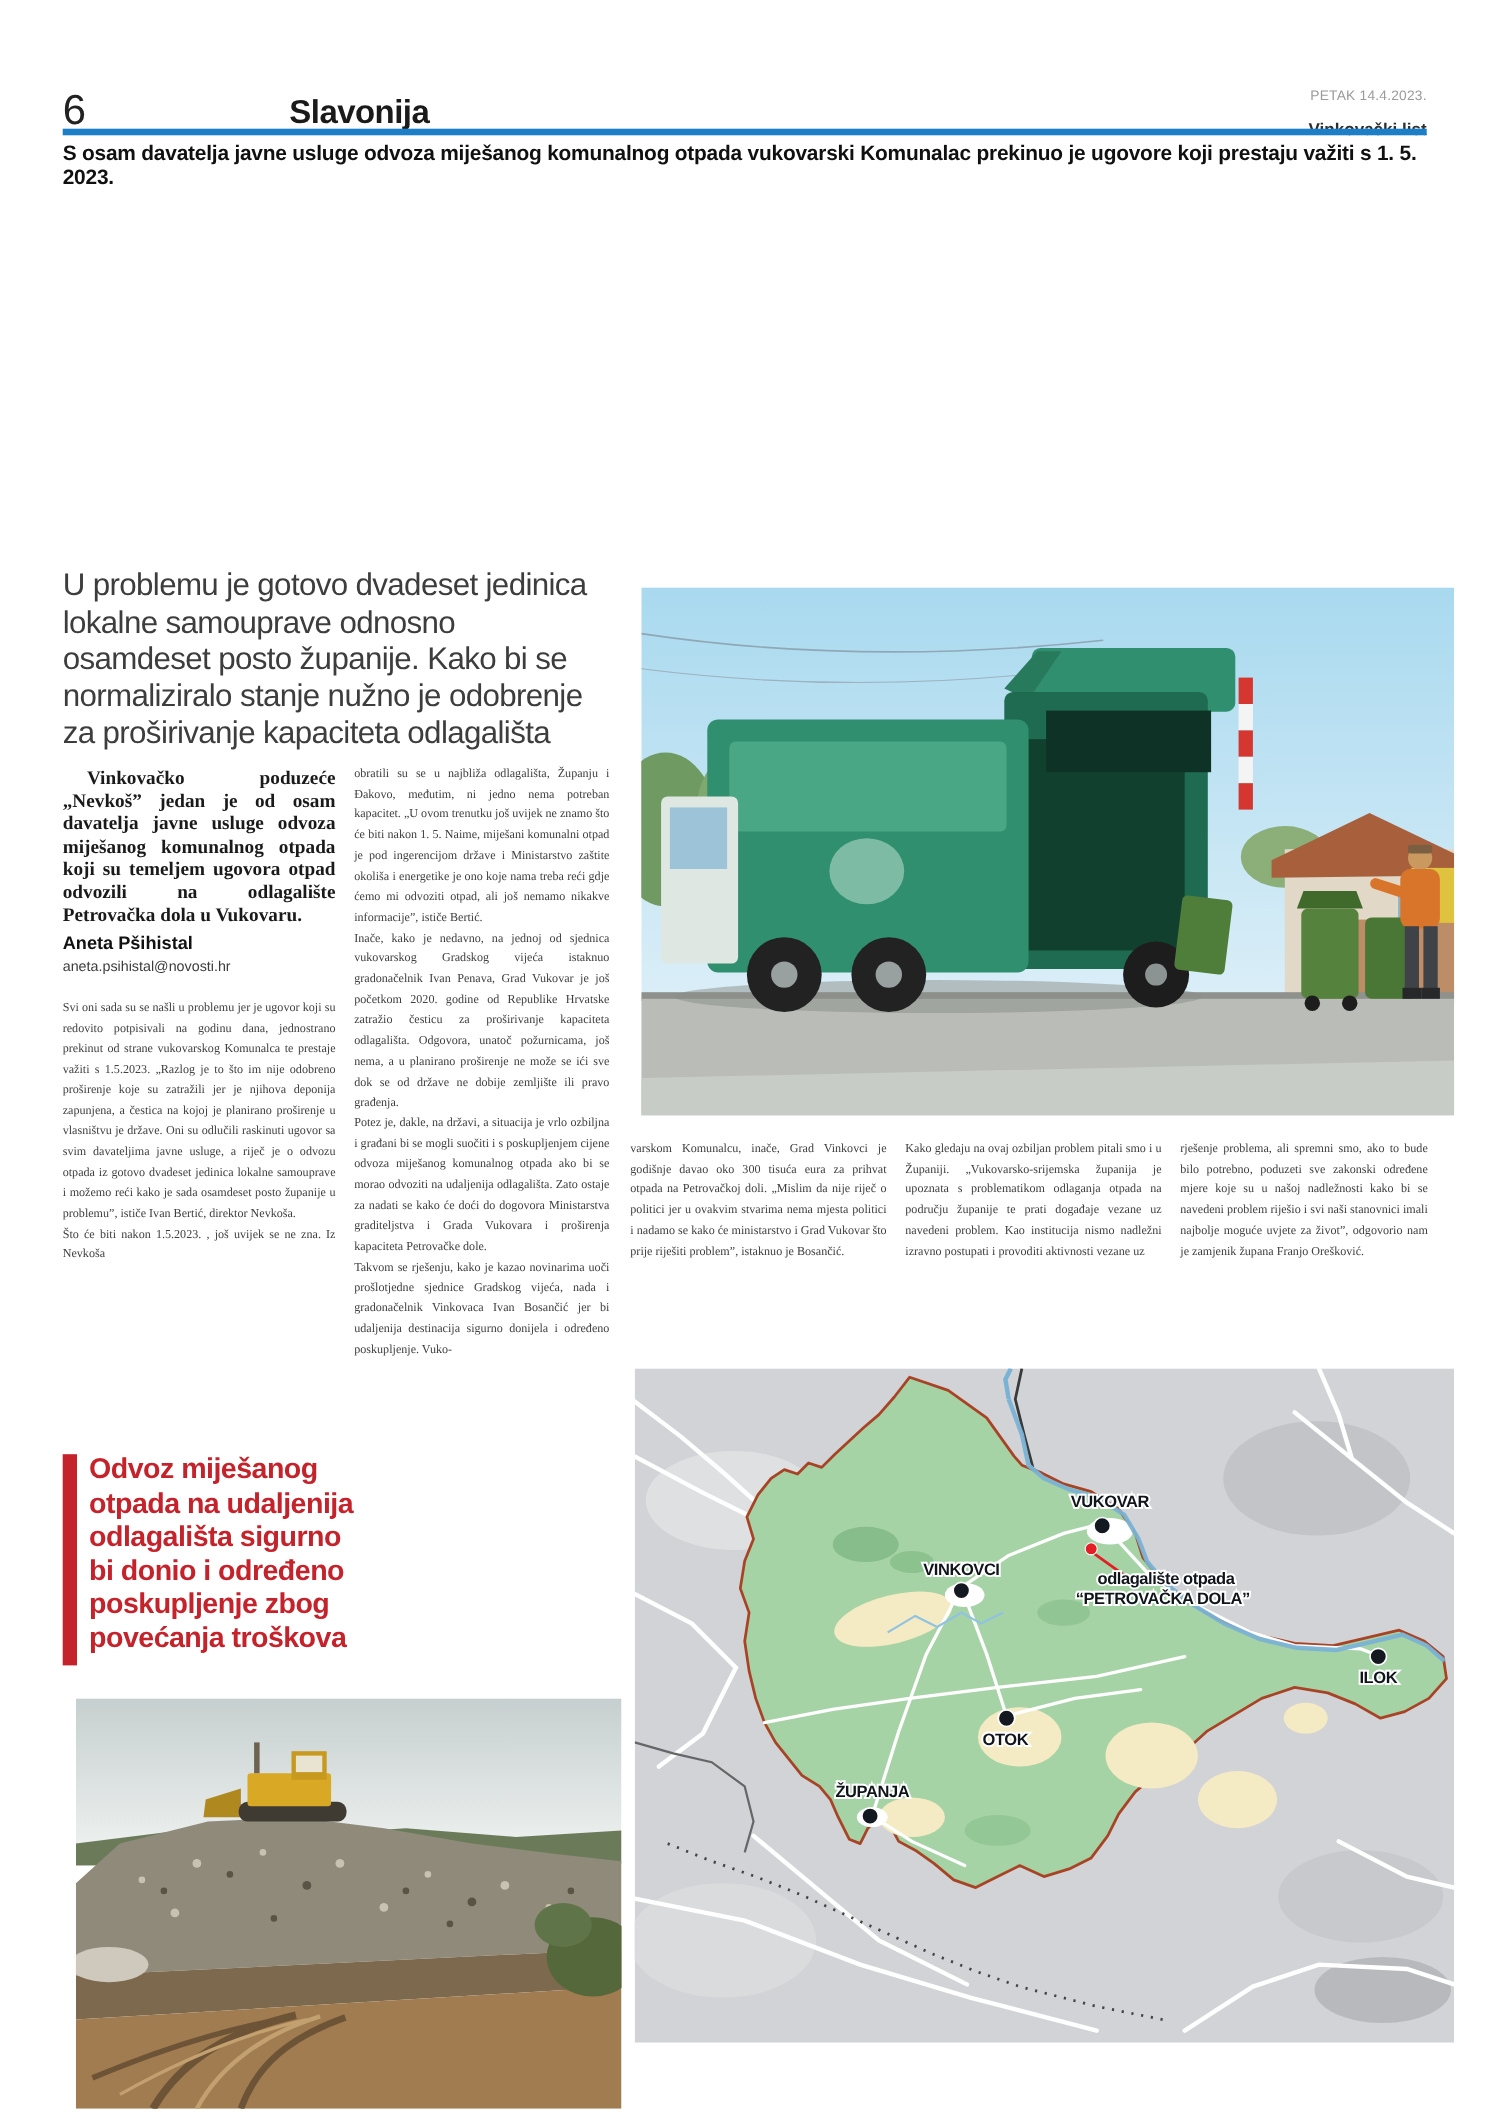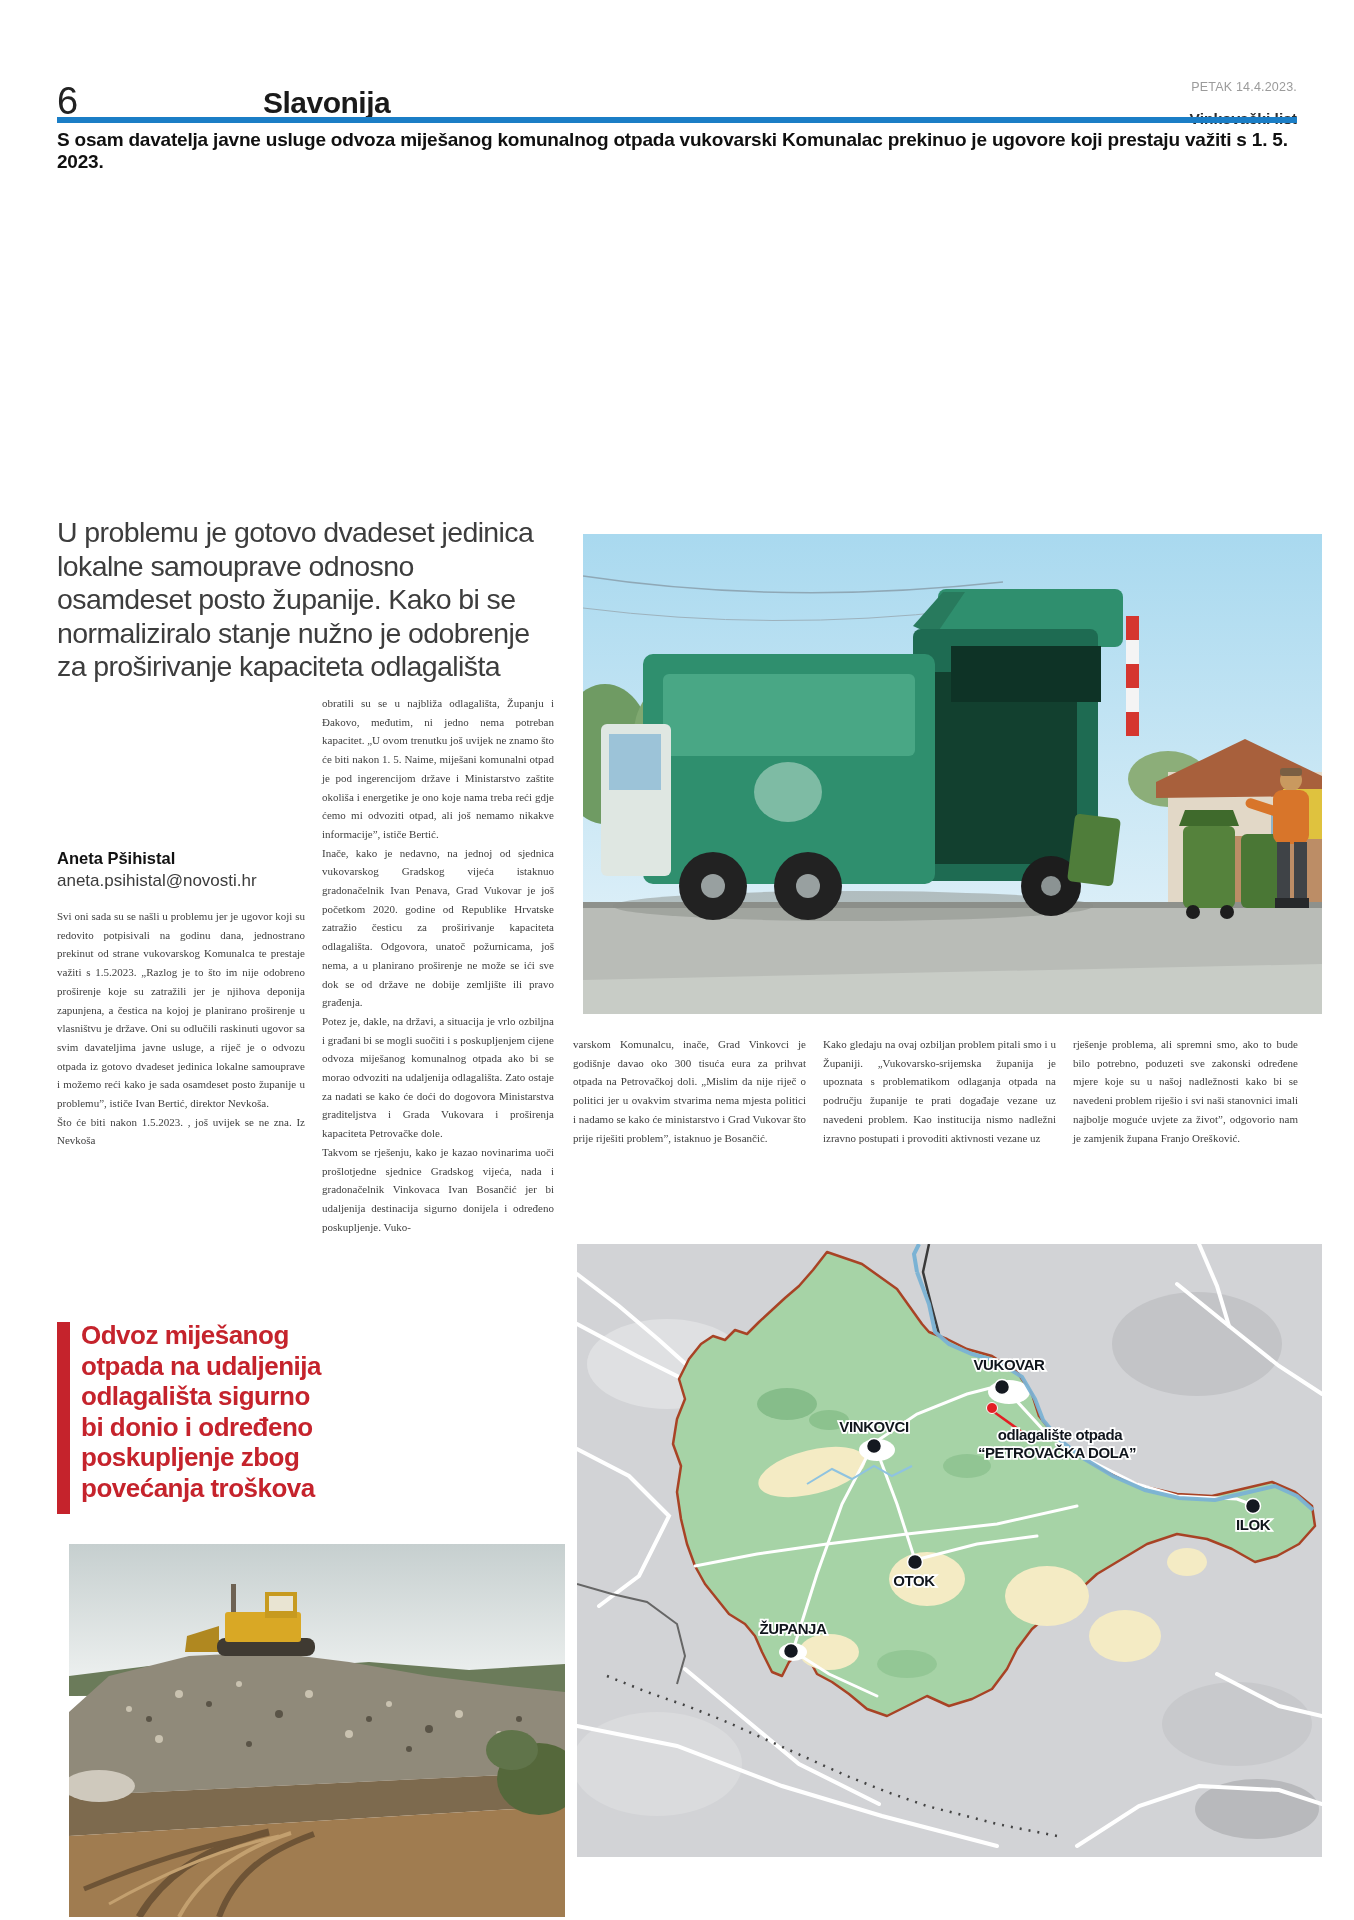--- a/index.html
+++ b/index.html
@@ -23,21 +23,21 @@
   .lead{position:absolute;left:57px;top:516px;width:494px;font-family:"Liberation Sans",sans-serif;
         font-size:28.5px;line-height:33.5px;color:#3d3d3d;letter-spacing:-0.6px;}
   
   .bodytxt{position:absolute;font-size:11px;line-height:18.7px;color:#404040;
            text-align:justify;white-space:pre-line;}
   .intro{position:absolute;left:57px;top:697px;width:248px;font-size:17.5px;line-height:20.6px;
          font-weight:700;color:#1a1a1a;text-align:justify;text-indent:22px;}
   .author-name{position:absolute;left:57px;top:849px;font-family:"Liberation Sans",sans-serif;
                font-size:16.5px;font-weight:700;color:#111;}
   .author-email{position:absolute;left:57px;top:871px;font-family:"Liberation Sans",sans-serif;
-                font-size:17px;color:#3c3c3c;}
+                font-size:13px;color:#3c3c3c;}
   .col1{left:57px;top:907px;width:248px;}
   .col2{left:322px;top:694px;width:232px;}
   .col3{left:573px;top:1035px;width:233px;}
   .col4{left:823px;top:1035px;width:233px;}
   .col5{left:1073px;top:1035px;width:225px;}
   
   .pq-bar{position:absolute;left:57px;top:1322px;width:13px;height:192px;background:var(--accent_red,#c5232c);}
   .pq-text{position:absolute;left:81px;top:1320px;width:242px;font-family:"Liberation Sans",sans-serif;
            font-size:26px;line-height:30.5px;font-weight:700;color:var(--accent_red,#c5232c);
            letter-spacing:-0.5px;}
@@ -138,20 +138,21 @@
         <rect x="690" y="256" width="36" height="54" rx="9" fill="#d8752a"></rect>
         <rect x="694" y="308" width="13" height="58" fill="#3f4347"></rect>
         <rect x="711" y="308" width="13" height="58" fill="#3f4347"></rect>
         <rect x="692" y="364" width="17" height="10" fill="#26282a"></rect>
         <rect x="709" y="364" width="17" height="10" fill="#26282a"></rect>
         <rect x="662" y="268" width="34" height="10" rx="5" fill="#d8752a" transform="rotate(18 679 273)"></rect>
       </g>
     </svg>
   </figure>
 
+  <div class="intro">Vinkovačko poduzeće „Nevkoš” jedan je od osam davatelja javne usluge odvoza miješanog komunalnog otpada koji su temeljem ugovora otpad odvozili na odlagalište Petrovačka dola u Vukovaru.</div>
   <div class="author-name">Aneta Pšihistal</div>
   <div class="author-email">aneta.psihistal@novosti.hr</div>
   <div class="bodytxt col1">   Svi oni sada su se našli u problemu jer je ugovor koji su redovito potpisivali na godinu dana, jednostrano prekinut od strane vukovarskog Komunalca te prestaje važiti s 1.5.2023. „Razlog je to što im nije odobreno proširenje koje su zatražili jer je njihova deponija zapunjena, a čestica na kojoj je planirano proširenje u vlasništvu je države. Oni su odlučili raskinuti ugovor sa svim davateljima javne usluge, a riječ je o odvozu otpada iz gotovo dvadeset jedinica lokalne samouprave i možemo reći kako je sada osamdeset posto županije u problemu”, ističe Ivan Bertić, direktor Nevkoša.
    Što će biti nakon 1.5.2023. , još uvijek se ne zna. Iz Nevkoša</div>
   <div class="bodytxt col2">obratili su se u najbliža odlagališta, Županju i Đakovo, međutim, ni jedno nema potreban kapacitet. „U ovom trenutku još uvijek ne znamo što će biti nakon 1. 5. Naime, miješani komunalni otpad je pod ingerencijom države i Ministarstvo zaštite okoliša i energetike je ono koje nama treba reći gdje ćemo mi odvoziti otpad, ali još nemamo nikakve informacije”, ističe Bertić.
    Inače, kako je nedavno, na jednoj od sjednica vukovarskog Gradskog vijeća istaknuo gradonačelnik Ivan Penava, Grad Vukovar je još početkom 2020. godine od Republike Hrvatske zatražio česticu za proširivanje kapaciteta odlagališta. Odgovora, unatoč požurnicama, još nema, a u planirano proširenje ne može se ići sve dok se od države ne dobije zemljište ili pravo građenja.
    Potez je, dakle, na državi, a situacija je vrlo ozbiljna i građani bi se mogli suočiti i s poskupljenjem cijene odvoza miješanog komunalnog otpada ako bi se morao odvoziti na udaljenija odlagališta. Zato ostaje za nadati se kako će doći do dogovora Ministarstva graditeljstva i Grada Vukovara i proširenja kapaciteta Petrovačke dole.
    Takvom se rješenju, kako je kazao novinarima uoči prošlotjedne sjednice Gradskog vijeća, nada i gradonačelnik Vinkovaca Ivan Bosančić jer bi udaljenija destinacija sigurno donijela i određeno poskupljenje. Vuko-</div>
   <div class="bodytxt col3">varskom Komunalcu, inače, Grad Vinkovci je godišnje davao oko 300 tisuća eura za prihvat otpada na Petrovačkoj doli. „Mislim da nije riječ o politici jer u ovakvim stvarima nema mjesta politici i nadamo se kako će ministarstvo i Grad Vukovar što prije riješiti problem”, istaknuo je Bosančić.</div>
   <div class="bodytxt col4">   Kako gledaju na ovaj ozbiljan problem pitali smo i u Županiji. „Vukovarsko-srijemska županija je upoznata s problematikom odlaganja otpada na području županije te prati događaje vezane uz navedeni problem. Kao institucija nismo nadležni izravno postupati i provoditi aktivnosti vezane uz</div>

